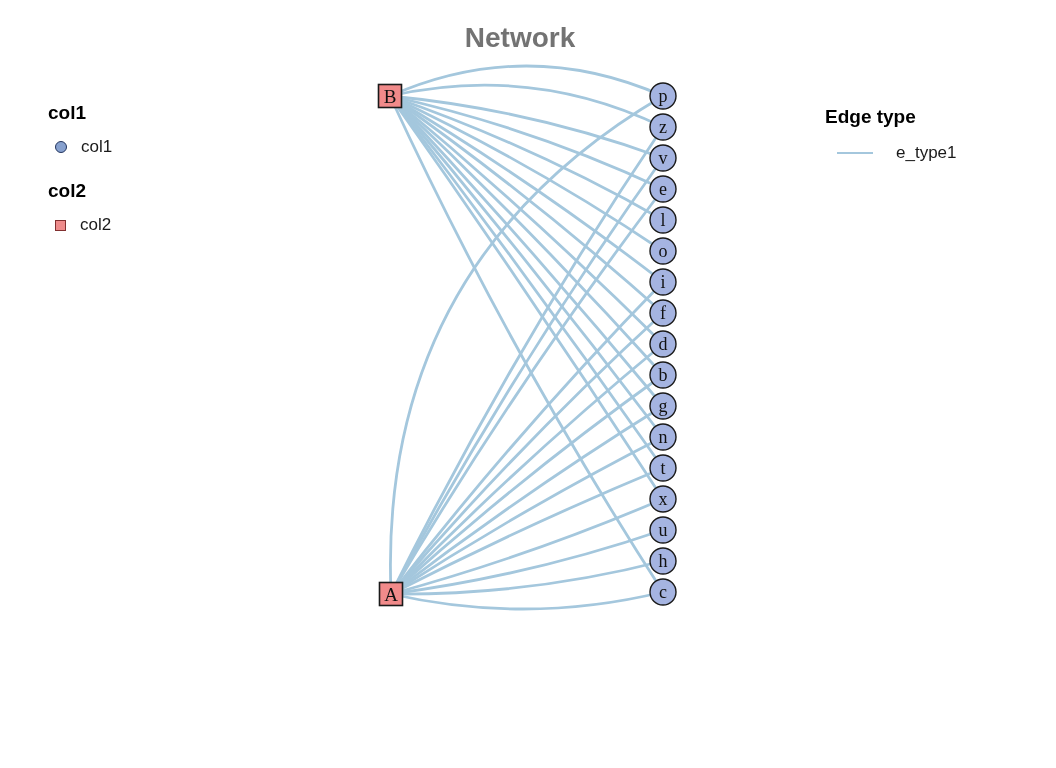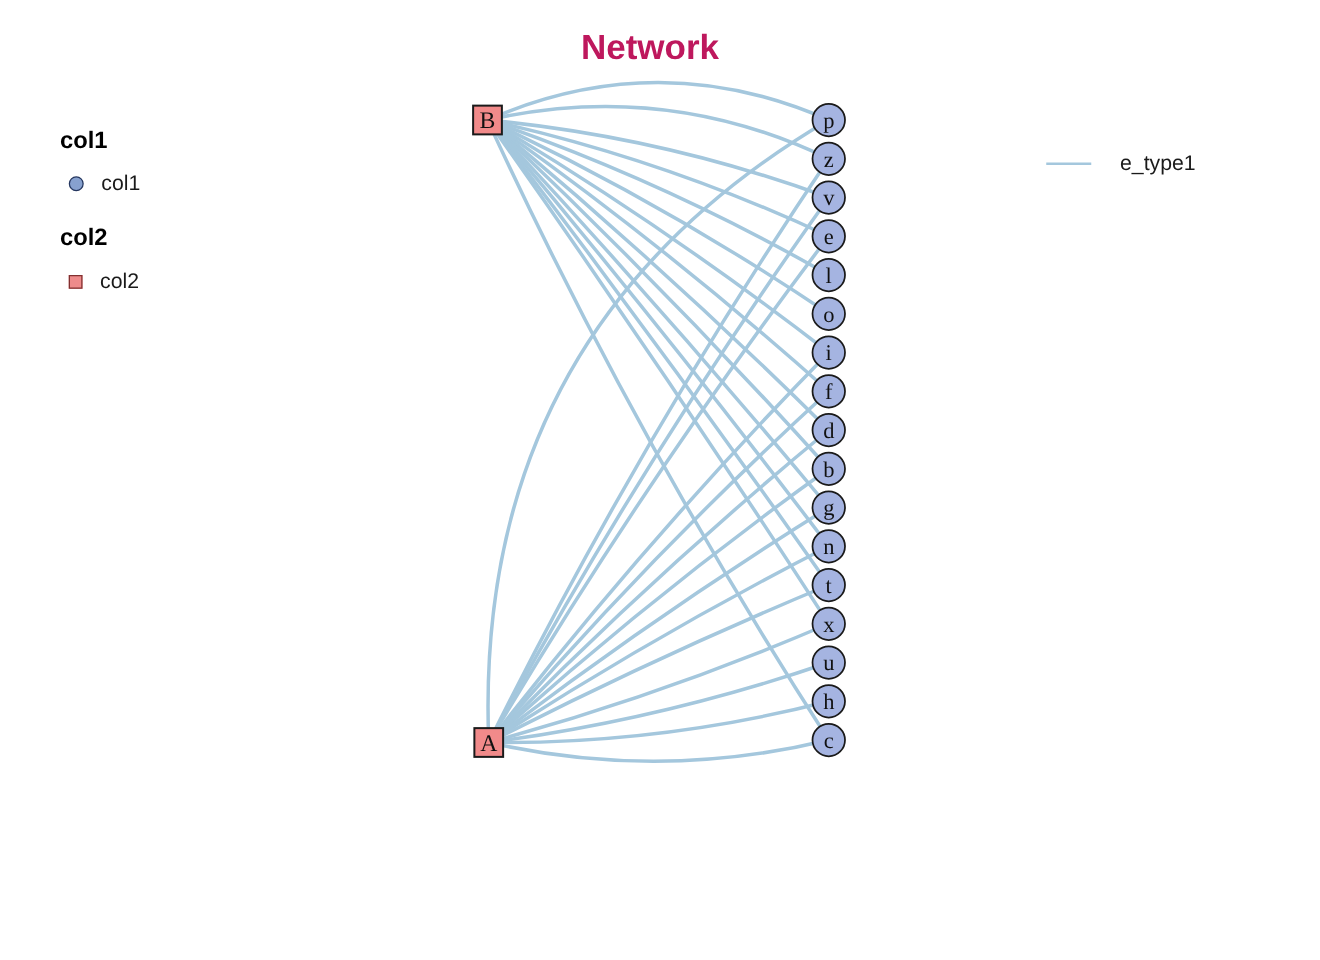--- a/index.html
+++ b/index.html
@@ -2,21 +2,21 @@
 <html><head>
 <meta charset="utf-8">
 <style>
   html,body{margin:0;padding:0;background:#ffffff;}
   .canvas{
     position:relative;width:1056px;height:768px;background:#ffffff;overflow:hidden;
     font-family:"Liberation Sans",sans-serif;
   }
   .plot-title{
     position:absolute;top:22px;left:0;width:1040px;text-align:center;
-    font-size:28px;font-weight:bold;letter-spacing:0px;color:#be185d;
+    font-size:28px;font-weight:bold;letter-spacing:0px;color:#737373;
   }
   .legend-left{position:absolute;left:48px;top:102px;width:200px;}
   .legend-right{position:absolute;left:825px;top:106px;width:200px;}
   .legend-header{font-size:19px;font-weight:bold;color:#000;line-height:22px;}
   .legend-item{display:flex;align-items:center;margin:14px 0 24px 7px;height:18px;}
   .legend-item .lbl{font-size:17px;color:#1a1a1a;margin-left:14px;}
   .marker-circle{
     width:10px;height:10px;border-radius:50%;flex:0 0 auto;
   }
   .marker-square{
@@ -113,19 +113,20 @@
       <span class="lbl">col1</span>
     </div>
     <div class="legend-header">col2</div>
     <div class="legend-item">
       <span class="marker-square" id="mk-square" style="background: rgb(238, 139, 139); border: 1.5px solid rgb(129, 48, 48);"></span>
       <span class="lbl">col2</span>
     </div>
   </div>
 
   <div class="legend-right">
+    <div class="legend-header">Edge type</div>
     <div class="legend-item">
       <span class="marker-line" id="mk-line" style="border-top-color: rgb(164, 199, 221);"></span>
       <span class="lbl">e_type1</span>
     </div>
   </div>
 
 </div>
 
 </body></html>

